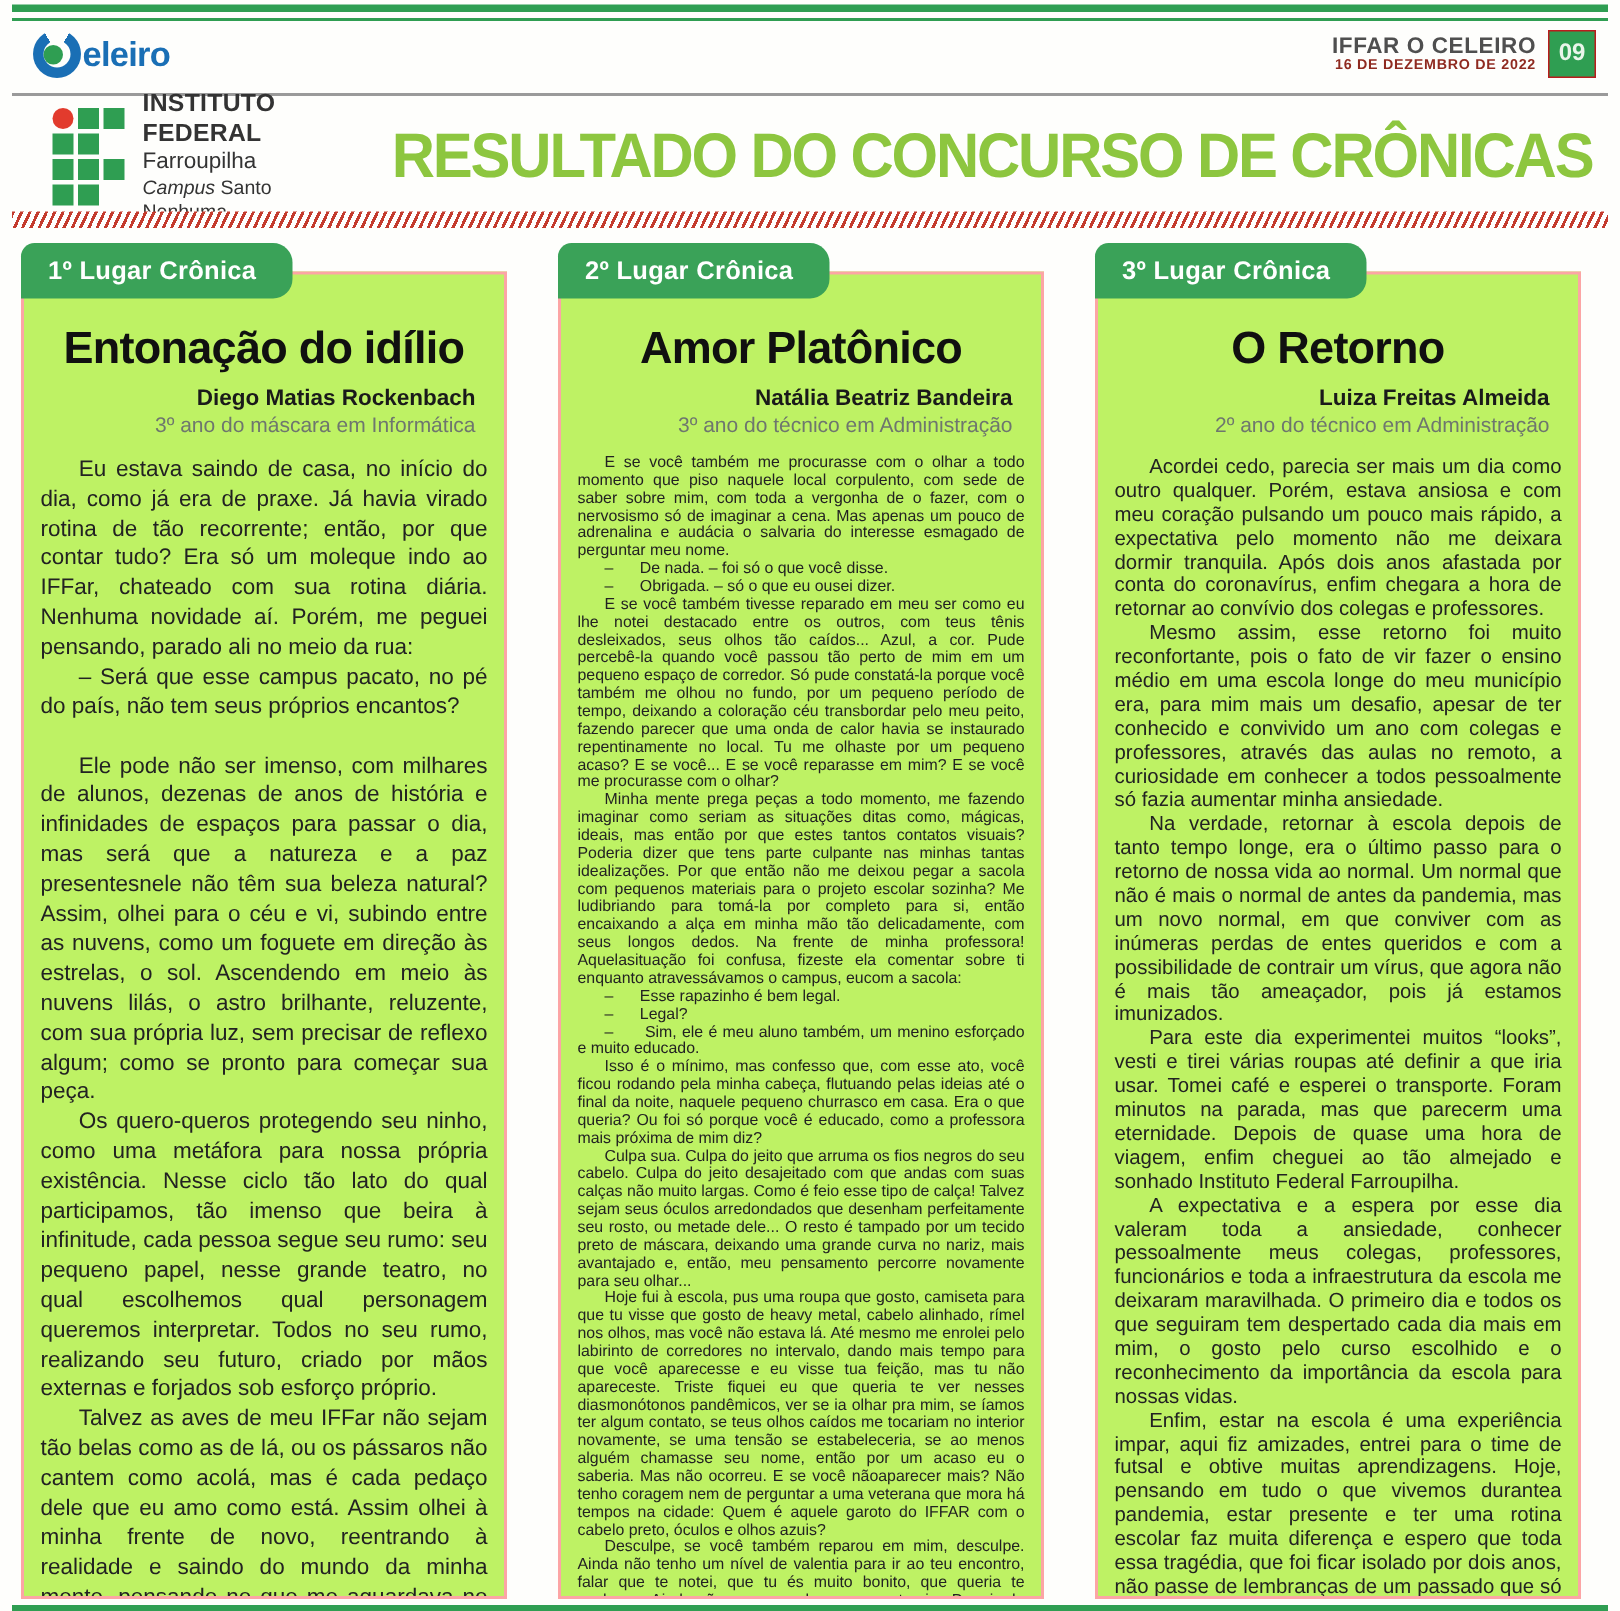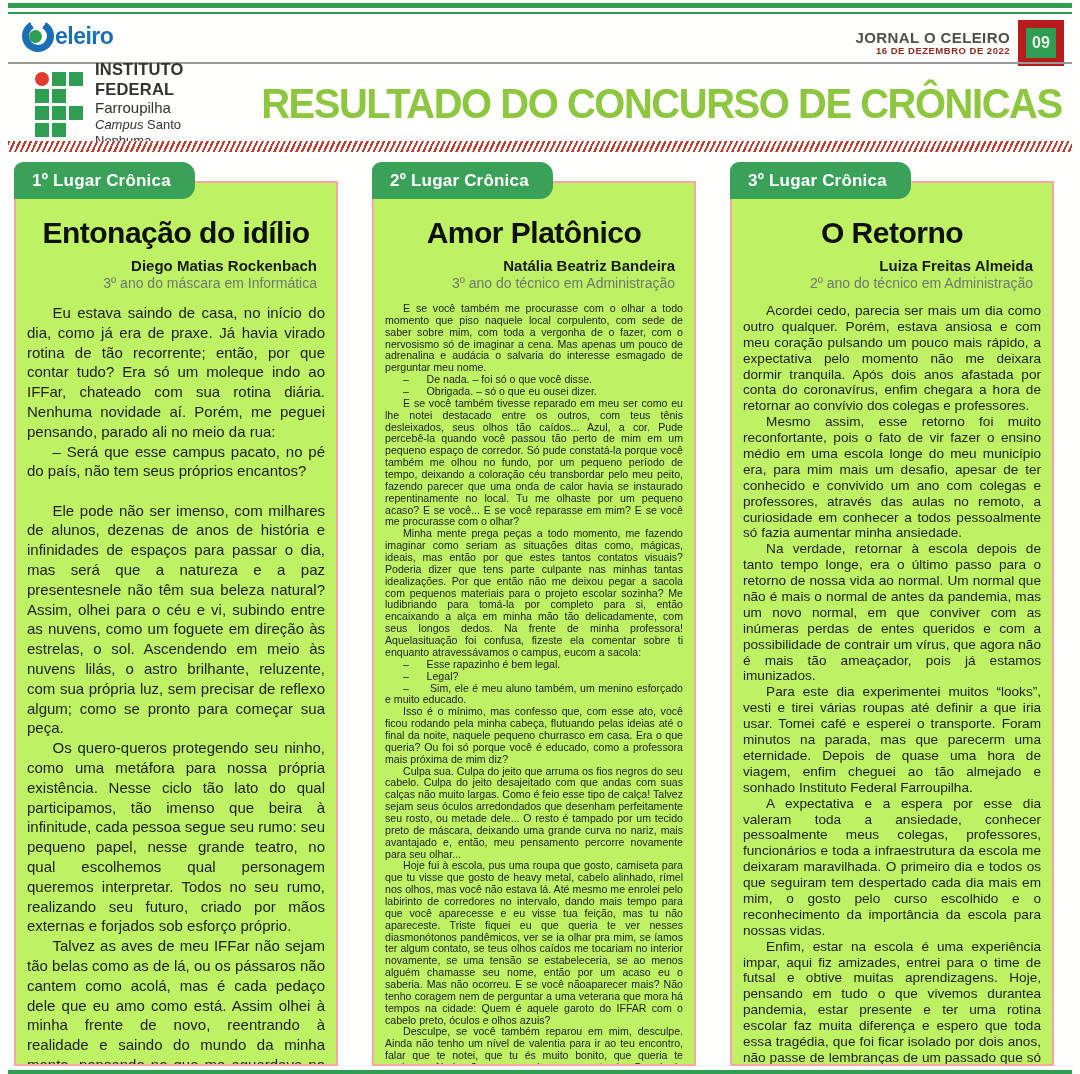--- a/index.html
+++ b/index.html
@@ -18,21 +18,21 @@
   .logo-circle{width:32px;height:32px;border-radius:50%;position:relative;
                background:conic-gradient(from 30deg,#1a6fb5 0 300deg,transparent 300deg 360deg);}
   .logo-circle::before{content:"";position:absolute;inset:7px;background:#fefefc;border-radius:50%;}
   .logo-circle::after{content:"";position:absolute;left:7px;top:10px;width:13px;height:13px;
                       background:#2f9e52;border-radius:50%;}
   .logo-text{color:#1a6fb5;font-size:23px;font-weight:700;letter-spacing:-.5px;margin-left:1px;}
   .journal-info{display:flex;align-items:center;gap:8px;}
   .journal-texts{text-align:right;line-height:1.15;}
   .journal-name{font-size:15px;font-weight:700;color:#4f4f4f;letter-spacing:.4px;}
   .journal-date{font-size:9.5px;font-weight:700;color:#8f2a20;letter-spacing:.5px;}
-  .page-badge{width:30px;height:30px;background:#2f9e52;border:8px solid #b91c1c;color:#e9f5ea;
+  .page-badge{width:30px;height:30px;background:#2f9e52;border:1px solid #b91c1c;color:#e9f5ea;
               font-size:16px;font-weight:700;display:flex;align-items:center;justify-content:center;}
   .header-rule{position:absolute;top:62px;left:8px;right:8px;height:2px;background:#9a9a9a;}
 
   
   .masthead{position:absolute;top:72px;left:35px;right:18px;height:64px;
             display:flex;align-items:center;}
   .if-logo{display:grid;grid-template-columns:repeat(3,14px);grid-auto-rows:14px;gap:3px;margin-right:12px;}
   .cell{background:#2f9e52;}
   .cell.red{background:#e23b2d;border-radius:50%;}
   .cell.empty{background:transparent;}
@@ -74,21 +74,21 @@
   <div class="bar bar1"></div>
   <div class="bar bar2"></div>
 
   <header class="top-header">
     <div class="celeiro-logo">
       <span class="logo-circle"></span>
       <span class="logo-text">eleiro</span>
     </div>
     <div class="journal-info">
       <div class="journal-texts">
-        <div class="journal-name">JORNAL O CELEIRO</div>
+        <div class="journal-name">IFFAR O CELEIRO</div>
         <div class="journal-date">16 DE DEZEMBRO DE 2022</div>
       </div>
       <div class="page-badge">09</div>
     </div>
   </header>
   <div class="header-rule"></div>
 
   <section class="masthead">
     <div class="if-logo">
       <span class="cell red"></span>

